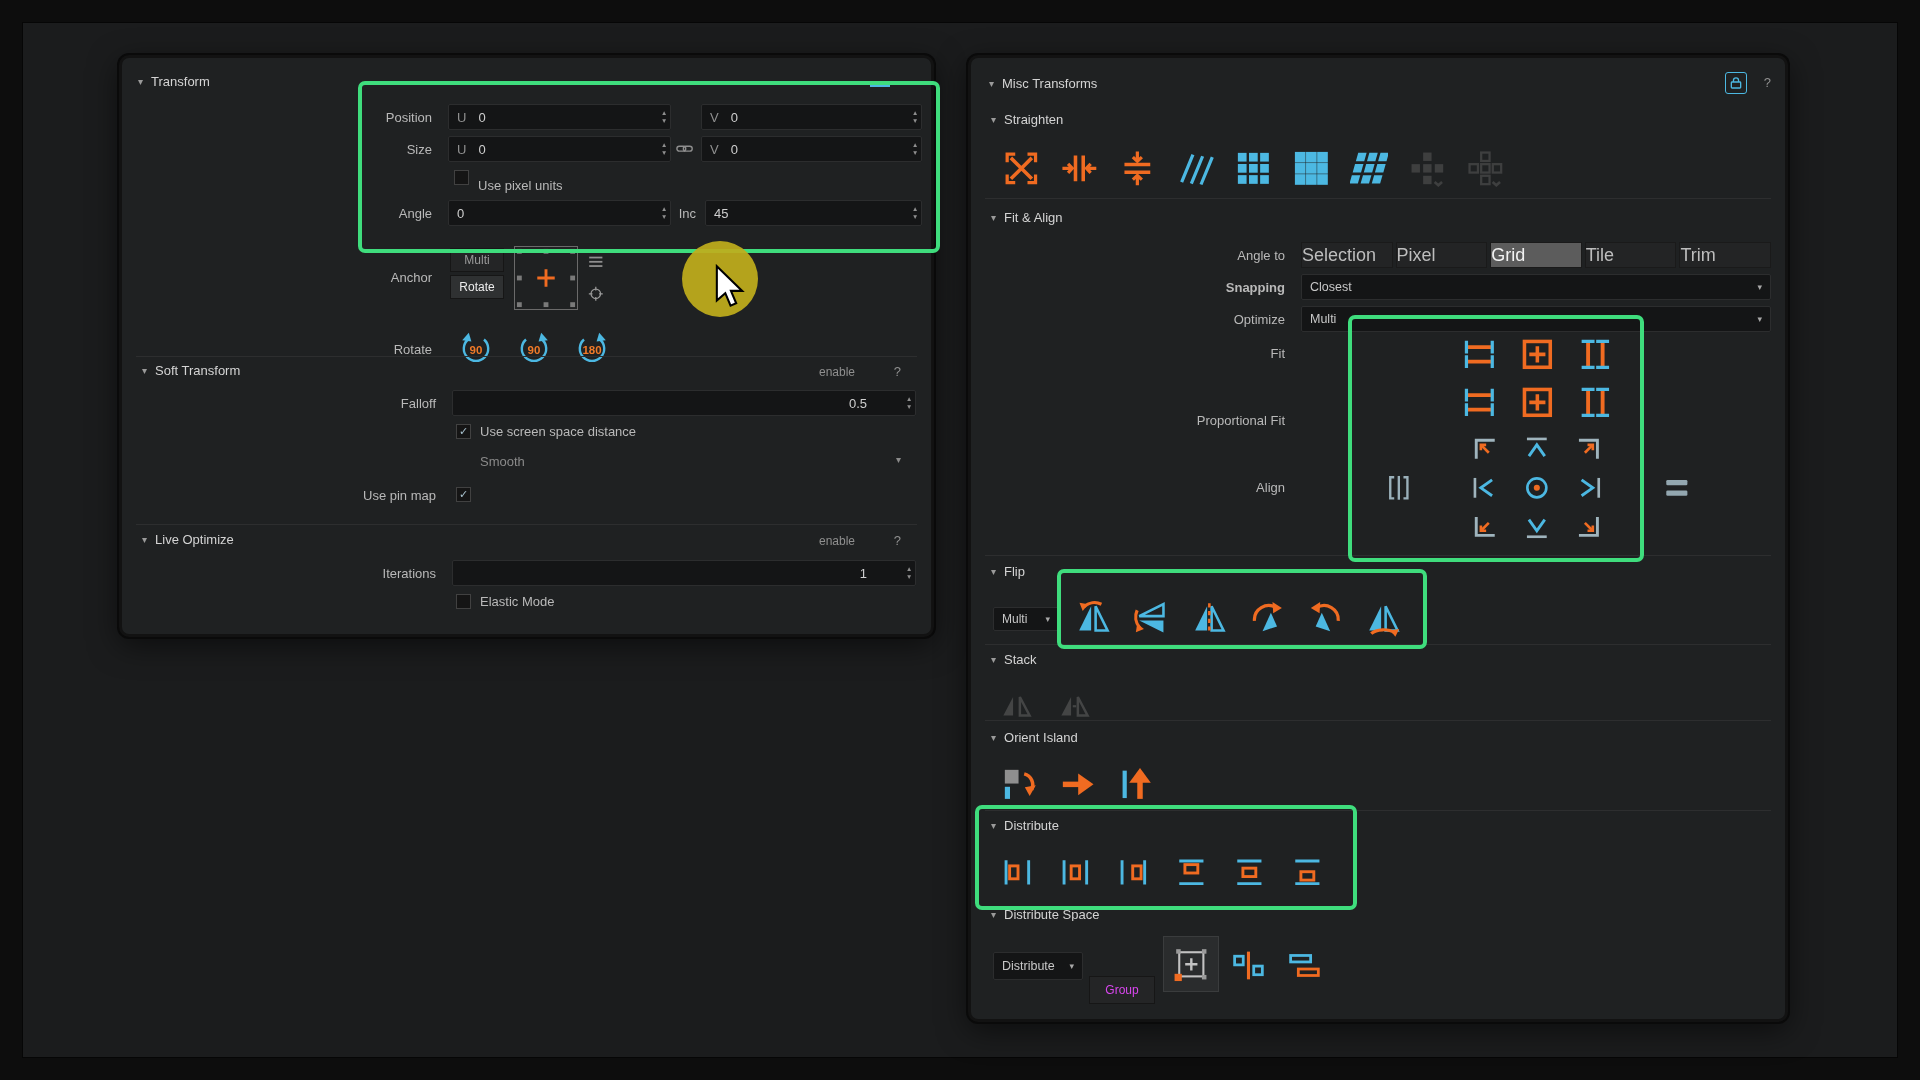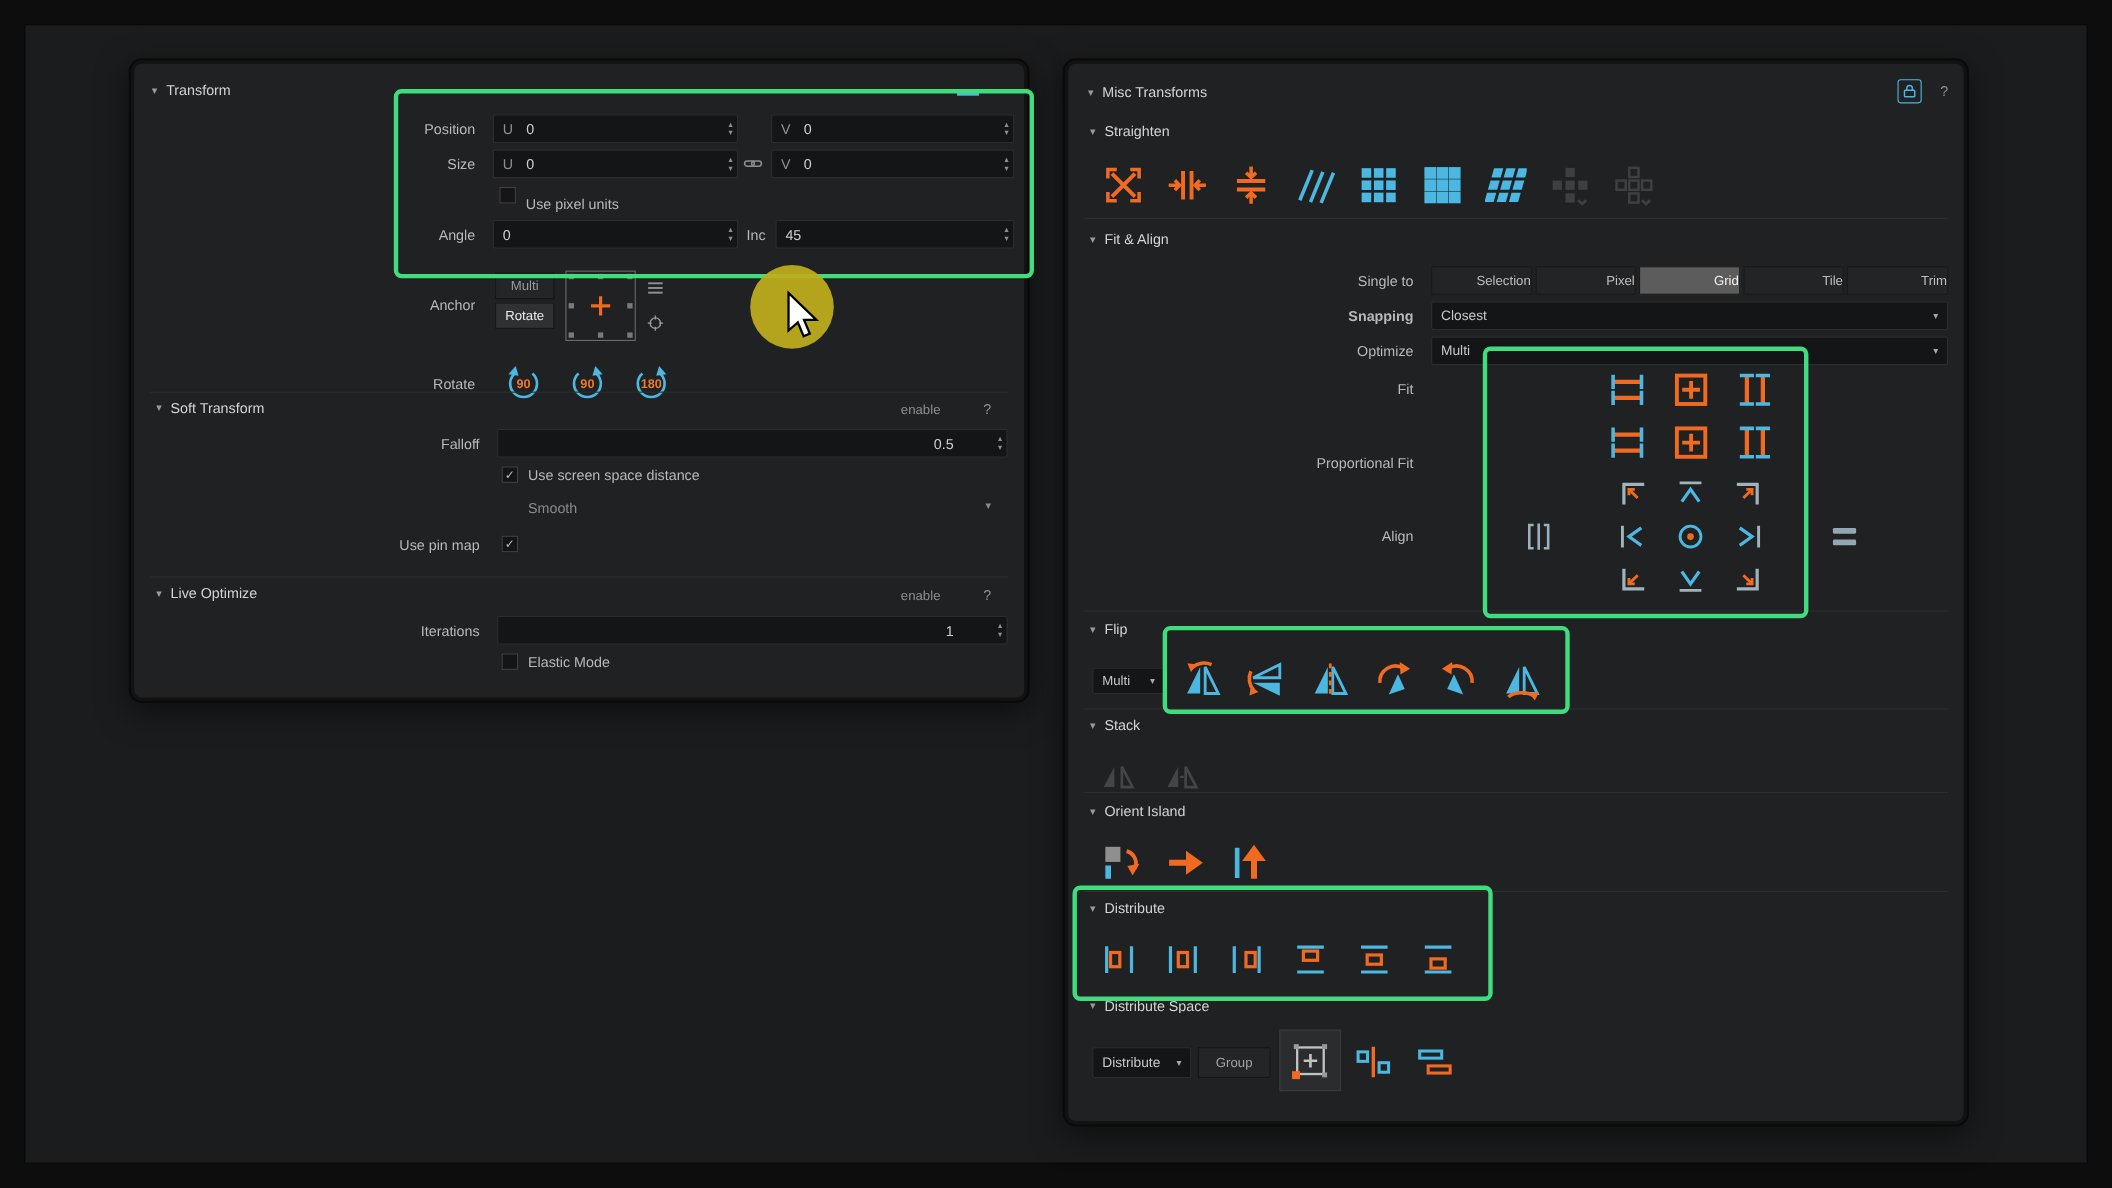--- a/index.html
+++ b/index.html
@@ -24,21 +24,21 @@
   .dd { position:absolute; height:26px; background:#141516; border:1px solid #2c2d2e; border-radius:2px; display:flex; align-items:center; padding:0 8px; font-size:12.5px; color:#c8c8c8; }
   .dd .chev { margin-left:auto; font-size:9px; color:#a8a8a8; padding-left:8px; }
 
   .cb { position:absolute; width:15px; height:15px; background:#151515; border:1px solid #414141; display:flex; align-items:center; justify-content:center; color:#a9c3cf; font-size:11px; }
   .cb-lbl { position:absolute; font-size:13px; color:#b9b9b9; white-space:nowrap; }
 
   .mini-btn { position:absolute; background:#242526; border:1px solid #161616; color:#9a9a9a; font-size:12px; display:flex; align-items:center; justify-content:center; }
   .mini-btn.selected { background:#2f3132; color:#ececec; }
 
   .seg-wrap { position:absolute; display:flex; gap:3px; }
-  .seg-btn { flex:1; height:26px; line-height:24px; text-align:right; background:#232425; border:1px solid #1a1a1a; color:#bdbdbd; font-size:12px; }
+  .seg-btn { flex:1; height:26px; line-height:24px; text-align:left; background:#232425; border:1px solid #1a1a1a; color:#bdbdbd; font-size:18px; }
   .seg-btn.sel { background:#5c5c5c; color:#f2f2f2; }
 
   .tool { position:absolute; width:44px; height:44px; display:flex; align-items:center; justify-content:center; }
   .tool svg { width:88%; height:88%; display:block; }
   .tool.sm { width:36px; height:36px; }
   .disabled { opacity:.42; }
 
   .sep { position:absolute; left:14px; right:14px; height:1px; background:#2d2e2f; }
 
   .hl { position:absolute; border:4px solid #3fdd7d; border-radius:7px; z-index:10; pointer-events:none; }
@@ -382,21 +382,21 @@
       </svg>
     </span>
 
   <div class="sep" style="top:140px;"></div>
 
   <div class="sec-h" style="left:20px; top:152px;">
     <span class="chev">▾</span>
     <span>Fit &amp; Align</span>
   </div>
 
-  <div class="lbl" style="left:0; top:190px; width:314px;">Single to</div>
+  <div class="lbl" style="left:0; top:190px; width:314px;">Angle to</div>
   <div class="seg-wrap" style="left:330px; top:184px; width:470px;">
     <div class="seg-btn">Selection</div>
     <div class="seg-btn">Pixel</div>
     <div class="seg-btn sel">Grid</div>
     <div class="seg-btn">Tile</div>
     <div class="seg-btn">Trim</div>
   </div>
 
   <div class="lbl" style="left:0; top:222px; width:314px;font-weight:bold;">Snapping</div>
   <div class="dd" style="left:330px; top:216px; width:470px;">
@@ -685,21 +685,21 @@
 
   <div class="sec-h clip-h" style="left:20px; top:849px; z-index:1;">
     <span class="chev">▾</span>
     <span>Distribute Space</span>
   </div>
 
   <div class="dd" style="left:22px; top:894px; width:90px; height:28px;">
     <span>Distribute</span>
     <span class="chev">▾</span>
   </div>
-  <div class="mini-btn" style="left:118px; top:894px; width:66px; height:28px; color:#a3a3a3;">
+  <div class="mini-btn" style="left:118px; top:918px; width:66px; height:28px; color:#d946ef;">
     <span>Group</span>
   </div>
   <div class="tile" style="left:192px; top:878px; width:56px; height:56px;">
     <span class="tool" style="position:static; width:46px; height:46px;">
         <svg viewBox="0 0 24 24">
           <rect x="4.5" y="4.5" width="15" height="15" fill="none" stroke="#c2c2c2" stroke-width="1.3"></rect>
           <path d="M12 8.2v7.6M8.2 12h7.6" stroke="#c2c2c2" stroke-width="1.5"></path>
           <rect x="1.6" y="17.9" width="4.5" height="4.5" fill="#f06b21"></rect>
           <rect x="2.6" y="2.6" width="2.8" height="2.8" fill="#9a9a9a"></rect>
           <rect x="18.6" y="2.6" width="2.8" height="2.8" fill="#9a9a9a"></rect>

